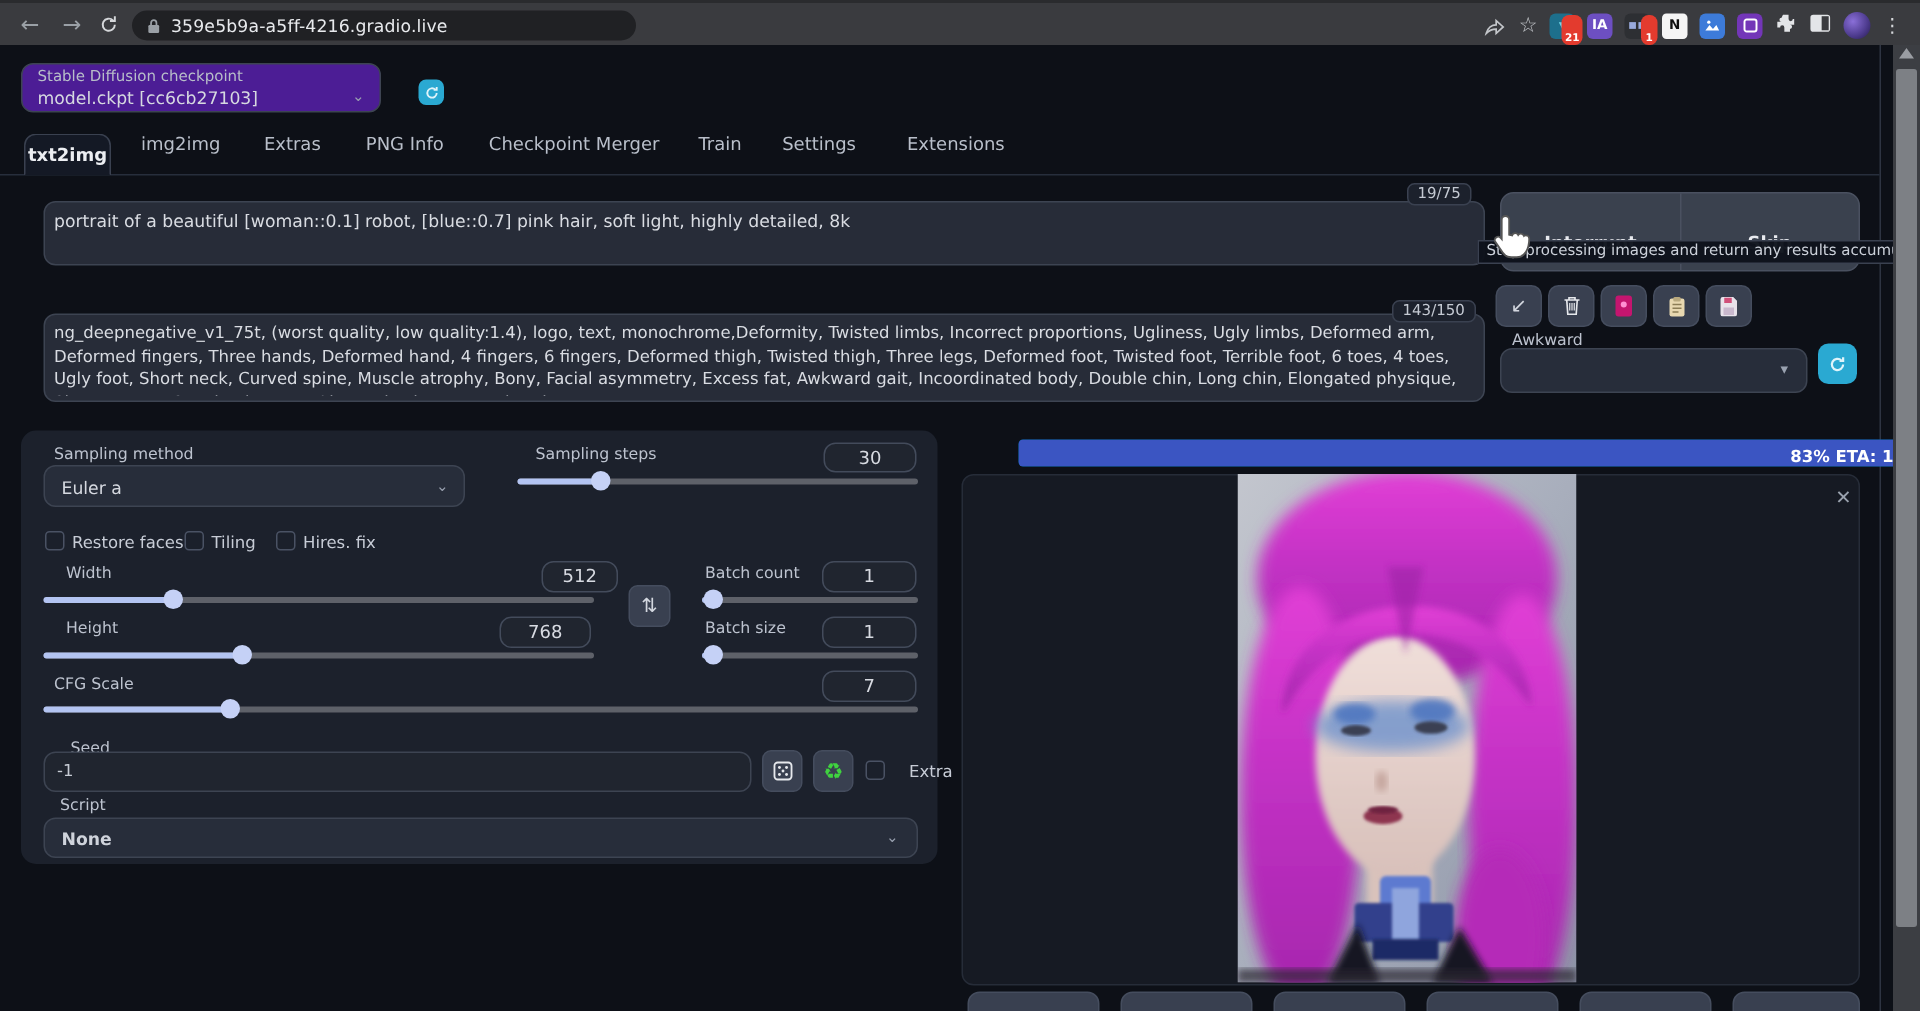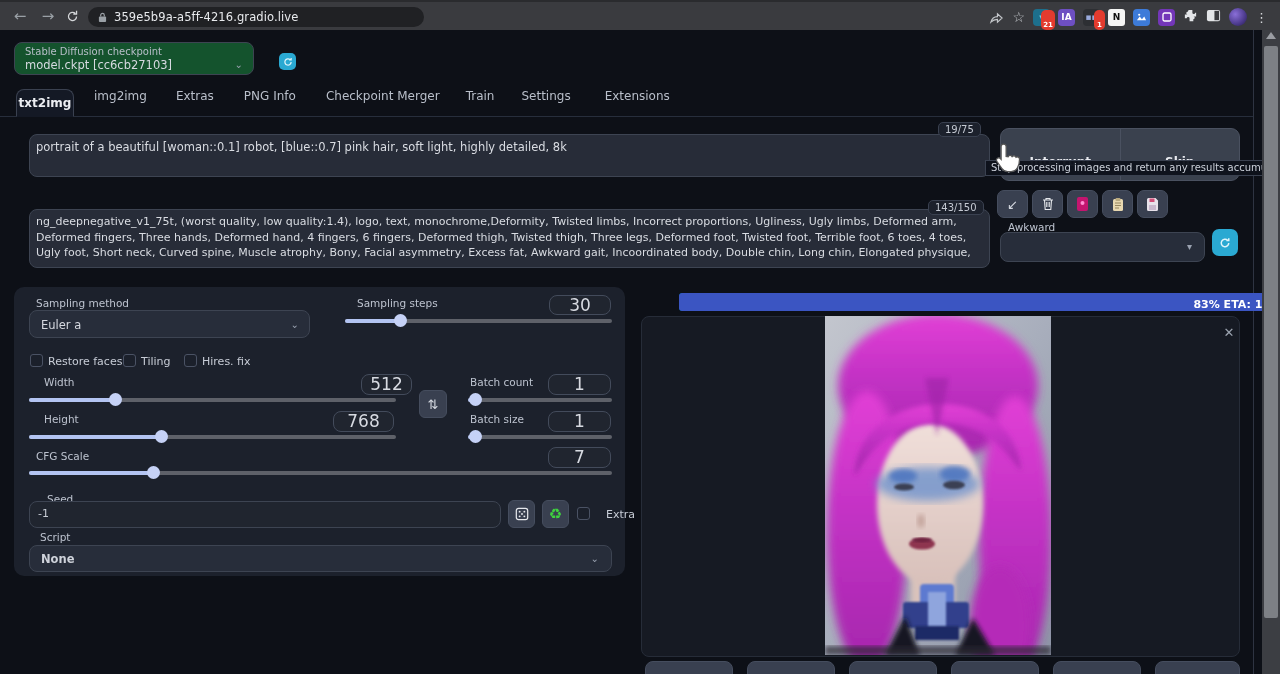--- a/index.html
+++ b/index.html
@@ -19,21 +19,21 @@
   .ext { position:relative; width:17px; height:17px; border-radius:4px; display:flex; align-items:center; justify-content:center;
     font-size:9px; font-weight:bold; color:#fff; }
   .badge { position:absolute; right:-5px; bottom:-4px; min-width:11px; height:10px; padding:10px 2px; background:#e33b2e; border-radius:5px;
     color:#fff; font-size:7px; line-height:10px; text-align:center; font-weight:bold; }
   .avatar { width:18px; height:18px; border-radius:50%; background:radial-gradient(circle at 35% 35%, #8a6fd8, #4c3a8c 60%, #241a4a); }
 
   
   .lab { position:absolute; font-size:10.5px; color:#bdc3cf; }
   .box { position:absolute; background:#272c38; border:1px solid #3d4452; border-radius:8px; }
   .numbox { position:absolute; background:#20252f; border:1px solid #434b5b; border-radius:8px;
-    color:#d7dae1; font-size:17px; text-align:center; }
+    color:#d7dae1; font-size:12px; text-align:center; }
   .caret { color:#9aa2b0; font-size:10px; }
   .track { position:absolute; height:4px; background:#5e6169; border-radius:2px; }
   .fill  { position:absolute; height:4px; background:#b3c4f2; border-radius:2px; }
   .knob  { position:absolute; width:13px; height:13px; border-radius:50%; background:#c5d1f6; top:-5px; }
   .cb { position:absolute; width:13px; height:13px; background:#1b202b; border:1px solid #4a5264; border-radius:3px; }
   .cblab { position:absolute; font-size:11px; color:#c7ccd6; }
   .toolbtn { position:absolute; width:31px; height:28px; background:#394050; border:1px solid #454d5e; border-radius:7px;
     display:flex; align-items:center; justify-content:center; color:#d3d7df; font-size:13px; }
   .bluebtn { position:absolute; background:#2aa9d2; border-radius:5px; display:flex; align-items:center; justify-content:center; }
   .tab { font-size:12px; color:#b9bfca; white-space:nowrap; }
@@ -106,21 +106,21 @@
           </svg>
       </div>
       <div class="avatar"></div>
       <div style="color:#d5d7da;font-size:13px;">⋮</div>
     </div>
   </div>
 
   <div style="position:absolute;left:0;top:30px;width:1280px;height:644px;background:#0d1017;"></div>
   <div style="position:absolute;left:1253px;top:30px;width:1px;height:644px;background:#2e3442;"></div>
 
-  <div class="box" style="left:14px;top:42px;width:240px;height:33px;background:#14532d;">
+  <div class="box" style="left:14px;top:42px;width:240px;height:33px;background:#4c1d95;">
     <div style="position:absolute;left:10px;top:3px;font-size:10px;color:#b8bec9;">Stable Diffusion checkpoint</div>
     <div style="position:absolute;left:10px;top:15px;font-size:11.5px;color:#d6d9e0;">model.ckpt [cc6cb27103]</div>
     <div class="caret" style="position:absolute;right:10px;top:16px;">⌄</div>
   </div>
   <div class="bluebtn" style="left:279px;top:53px;width:17px;height:17px;">
     <svg width="10" height="10" viewBox="0 0 16 16">
         <path d="M13 8a5 5 0 1 1-1.5-3.6M13 1.5v3.2H9.8" fill="none" stroke="#dff4fa" stroke-width="2"></path>
       </svg>
   </div>
 

